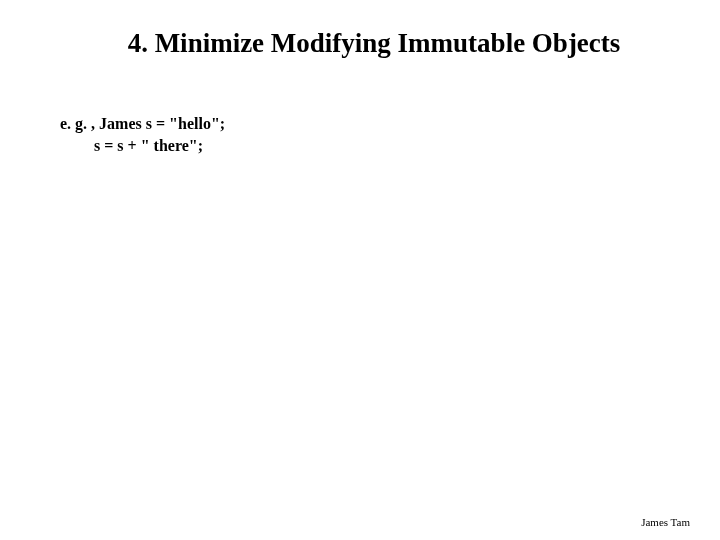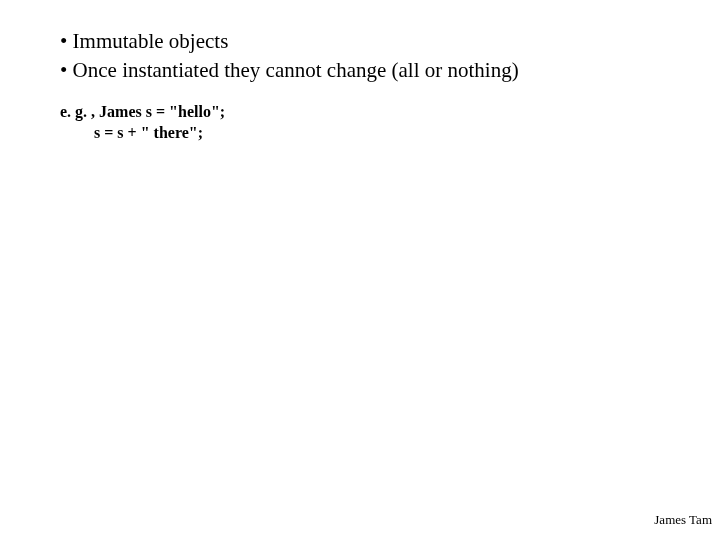--- a/index.html
+++ b/index.html
@@ -40,30 +40,27 @@
       font-weight: bold;
       margin-top: 16px;
       line-height: 1.35;
     }
     .example-line2 {
       margin-left: 34px;
     }
     .footer {
       position: absolute;
       bottom: 12px;
-      right: 8px;
-      font-size: 13px;
+      right: 30px;
+      font-size: 11px;
     }
   </style>
 </head>
 <body>
 
 <div class="slide">
-  <div class="bullets">
-    <div class="bullet">• Immutable objects</div>
-    <div class="bullet">• Once instantiated they cannot change (all or nothing)</div>
-  </div>
+  <h1 class="title">4. Minimize Modifying Immutable Objects</h1>
   <div class="example">
     <div>e. g. , James s = "hello";</div>
     <div class="example-line2">s = s + " there";</div>
   </div>
   <div class="footer">James Tam</div>
 </div>
 
 </body></html>

